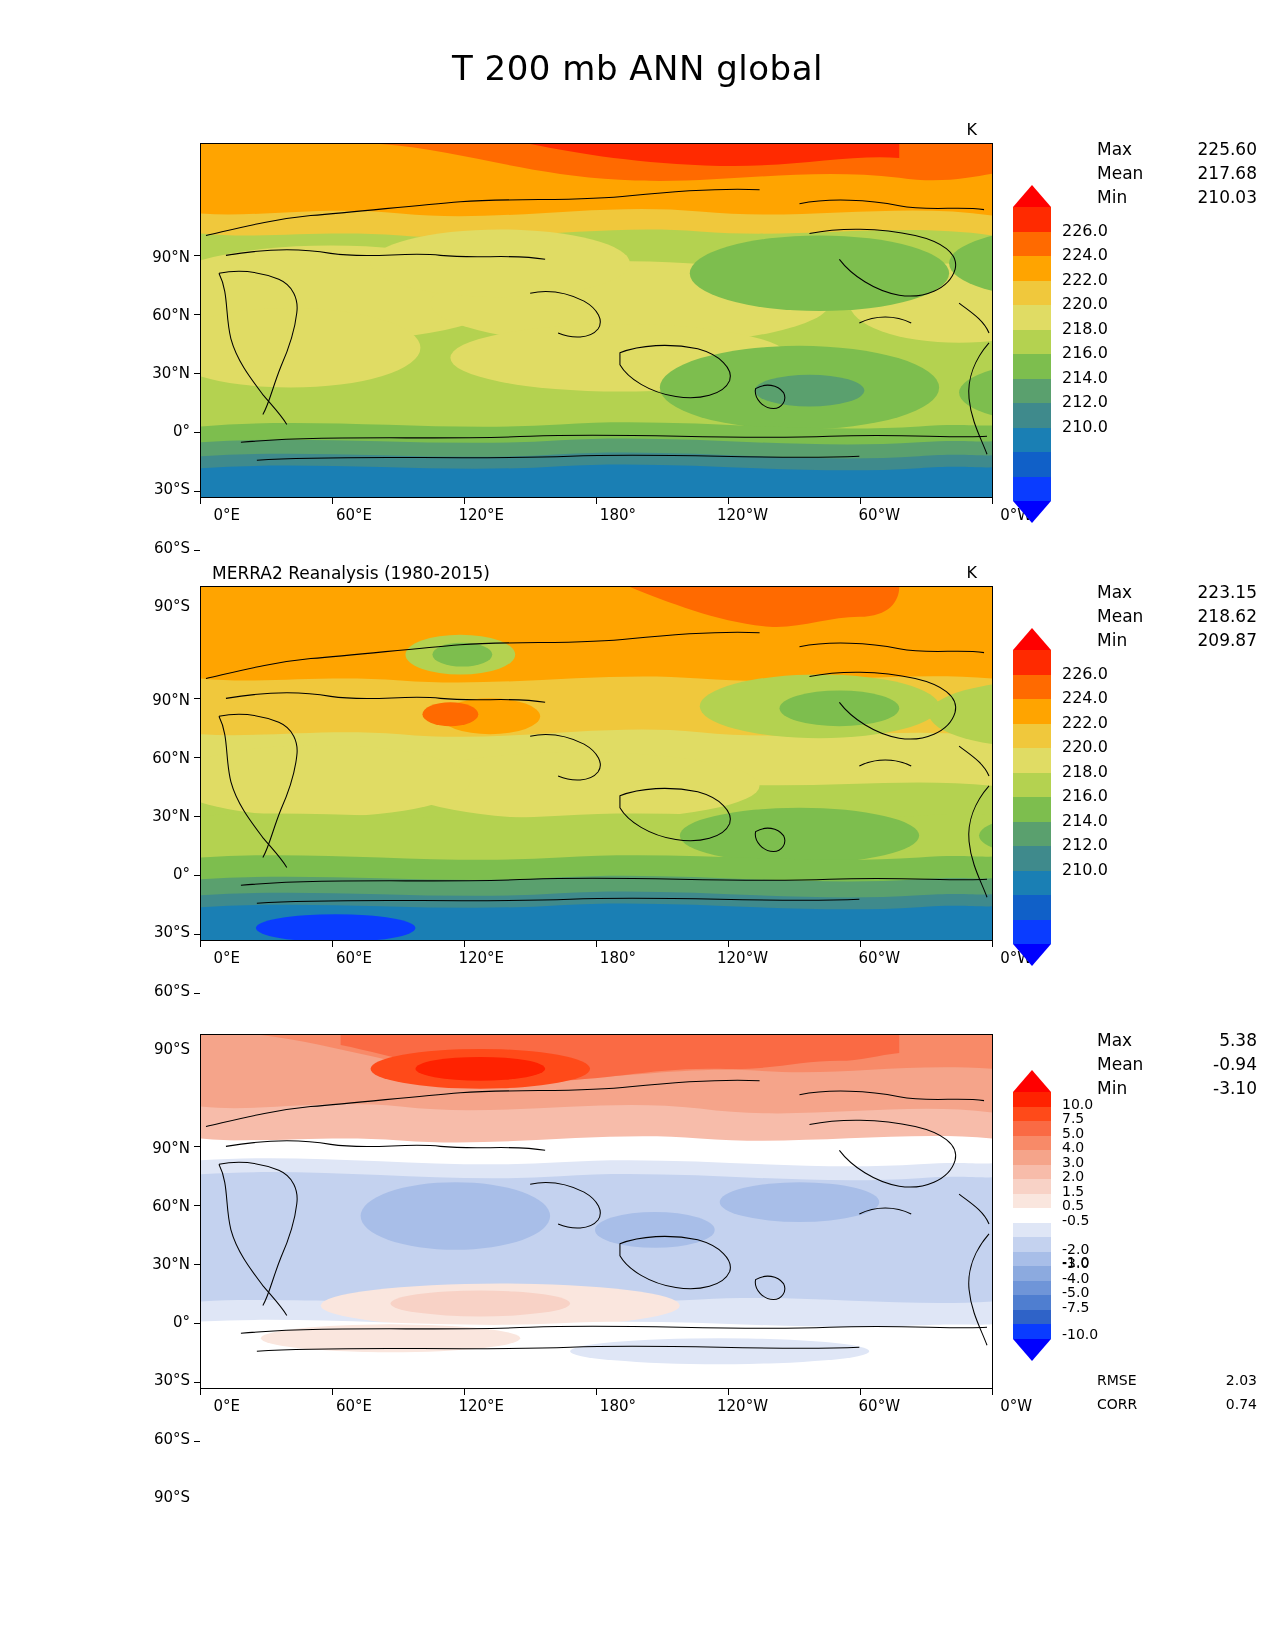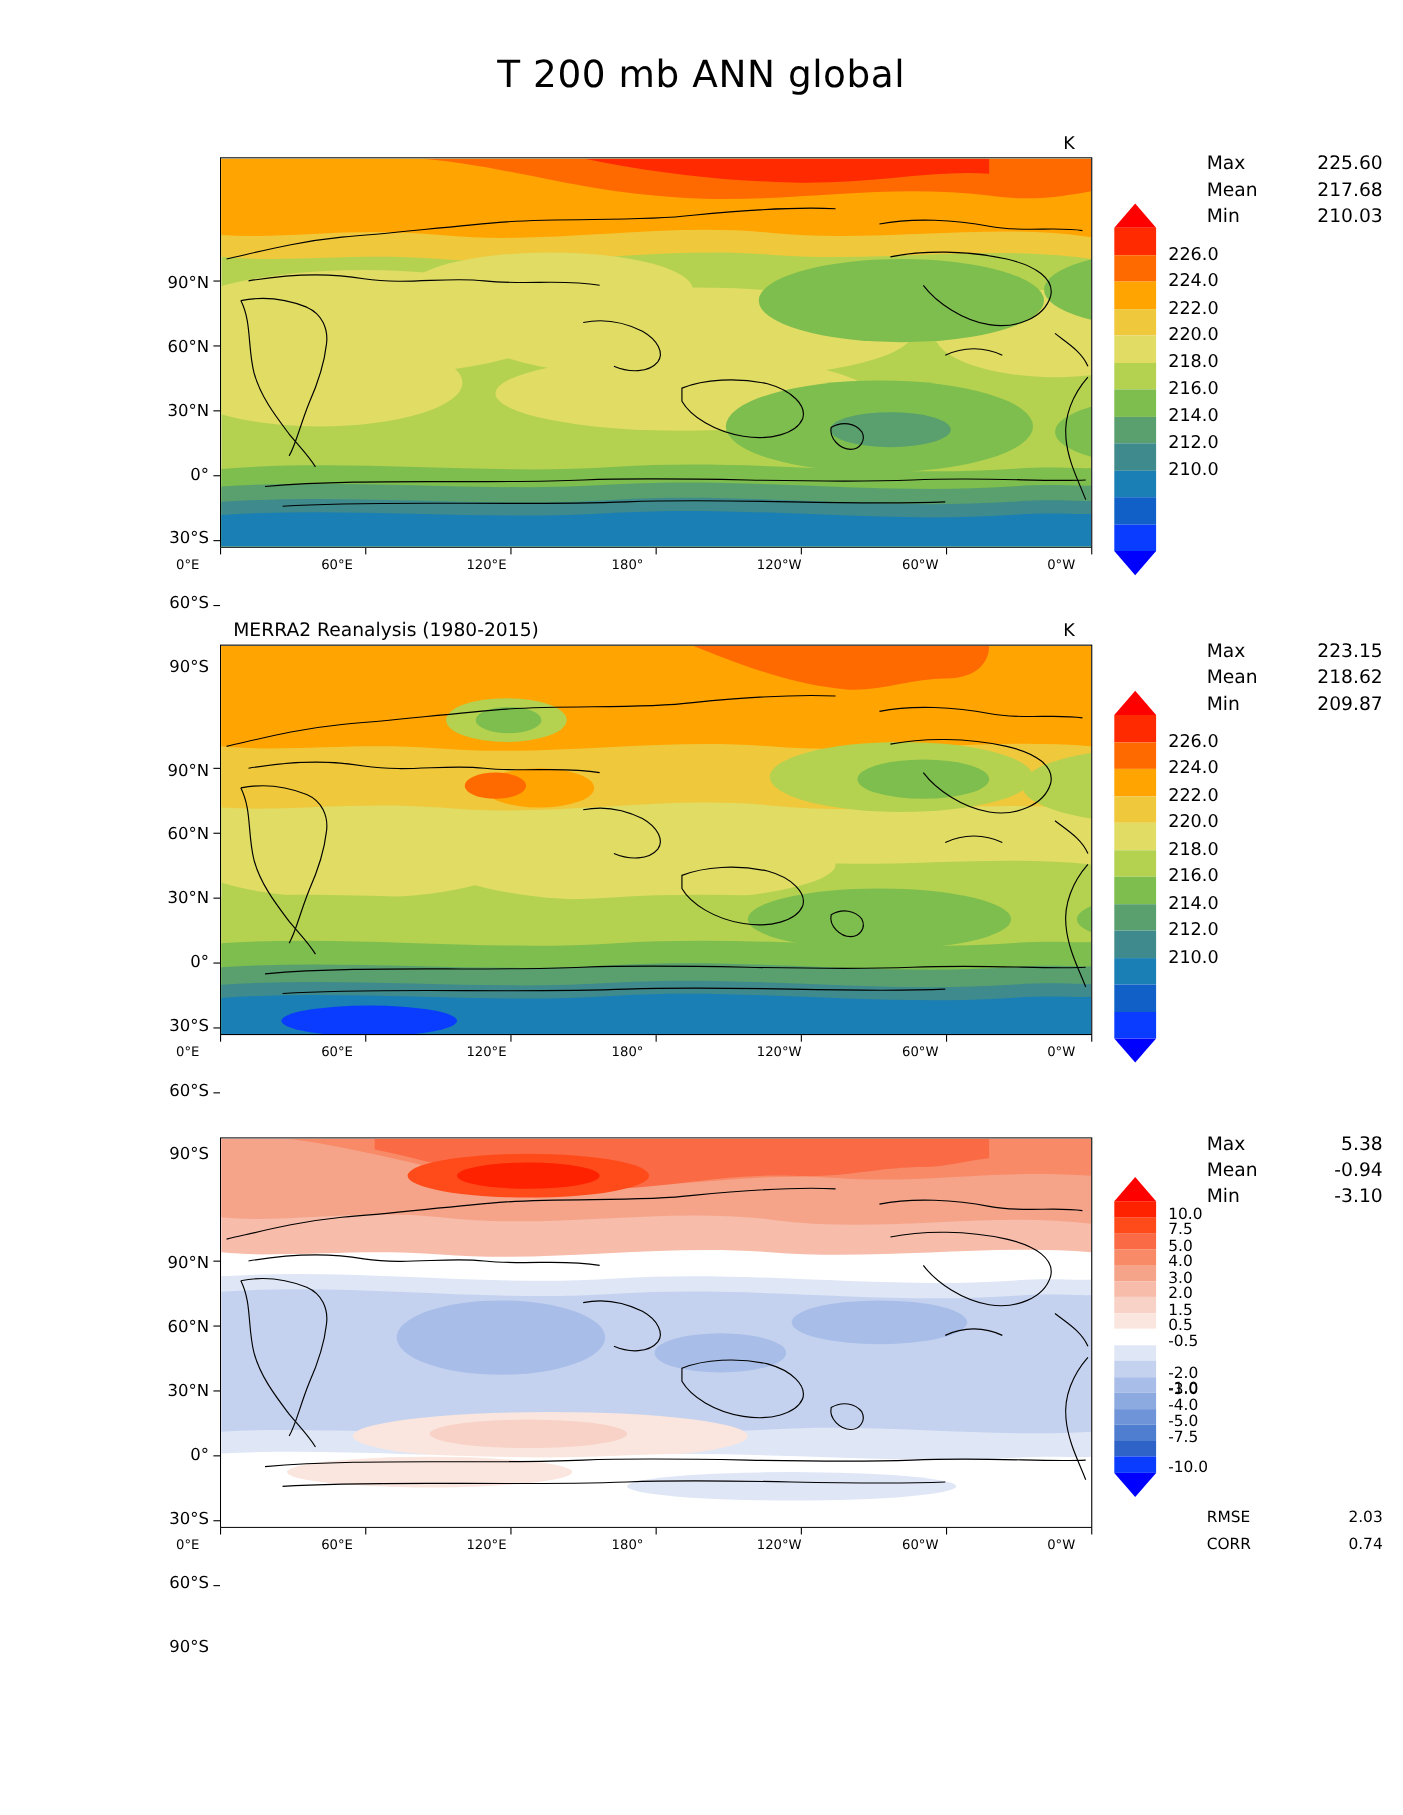--- a/index.html
+++ b/index.html
@@ -80,22 +80,22 @@
   
   .ylab {
     position: absolute;
     font-size: 15px;
     text-align: right;
     width: 62px;
     left: 128px;
   }
   .xlab {
     position: absolute;
-    font-size: 12px;
-    text-align: left;
+    font-size: 15px;
+    text-align: right;
     width: 80px;
   }
 
   .tick-x {
     position: absolute;
     width: 1px;
     height: 6px;
     background: #000;
     top: 388px;
   }

